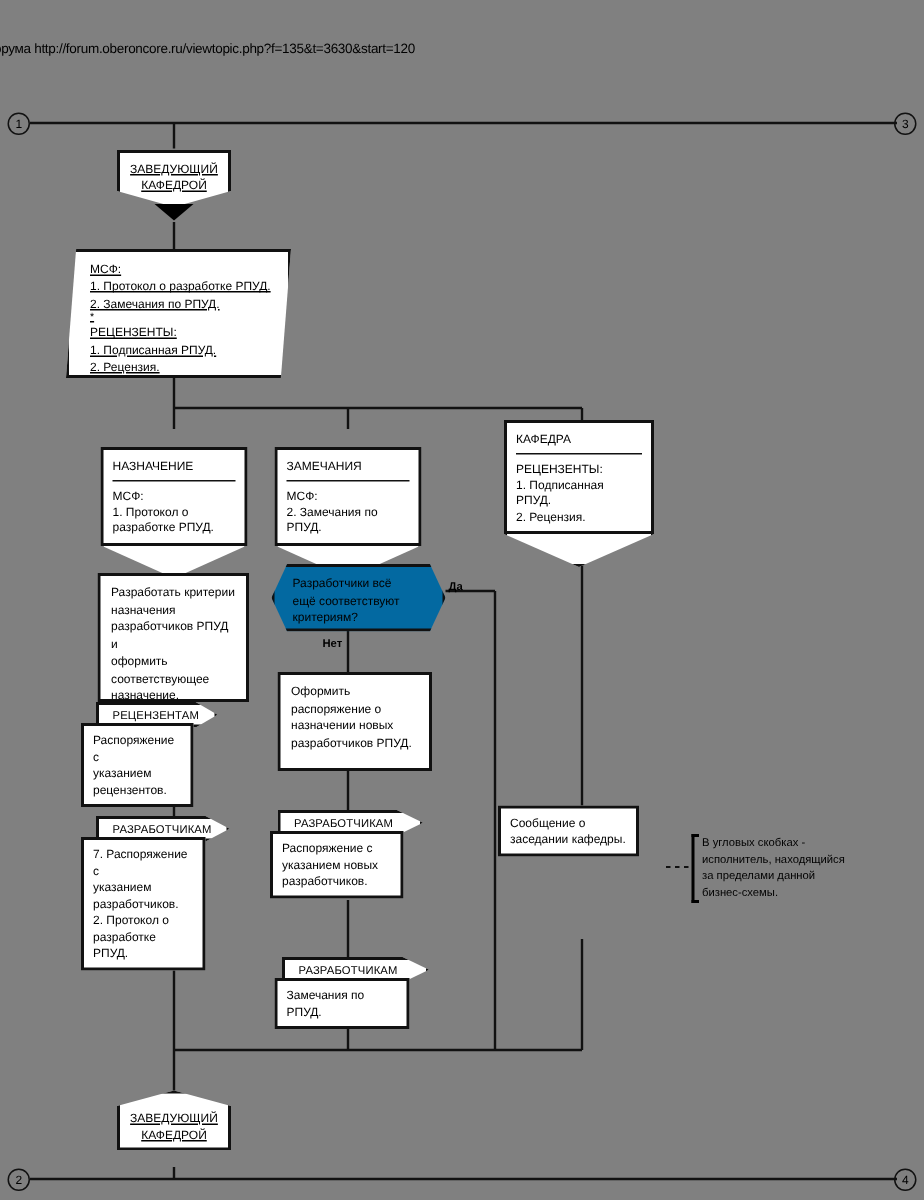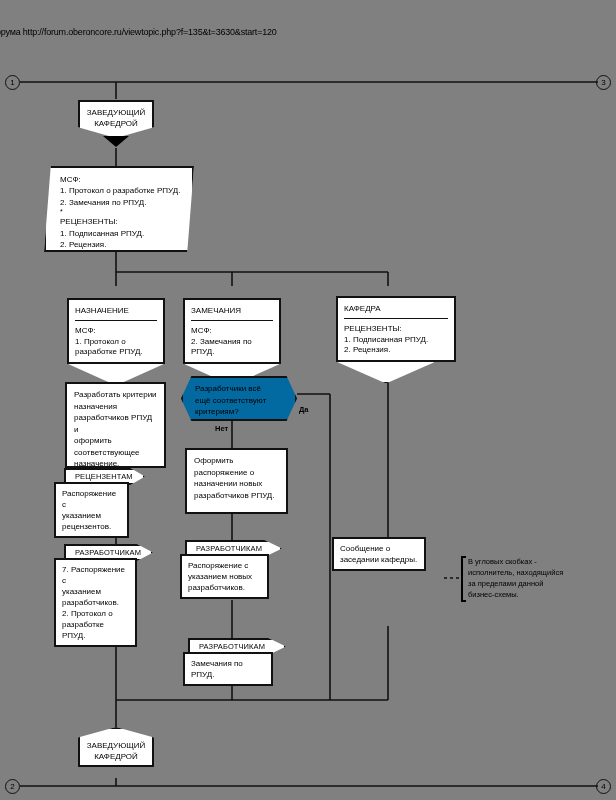--- a/index.html
+++ b/index.html
@@ -11,21 +11,21 @@
     position:relative;
   }
   #stage{position:absolute;left:0;top:0;width:616px;height:800px;}
   .hdr{
     position:absolute;left:-4px;top:27px;
     font-size:9px;color:#000;white-space:nowrap;
     letter-spacing:-0.2px;
   }
   svg.wires{position:absolute;left:0;top:0;width:616px;height:800px;}
   
-  .node{position:absolute;color:#000;}
+  .node{position:absolute;color:#000;text-decoration:underline;}
 
   
   .actor-top{
     width:76px;height:38px;background:#fff;
     border:2px solid #111;box-sizing:border-box;
     clip-path:polygon(0 0,100% 0,100% 72%,50% 100%,0 72%);
     display:flex;flex-direction:column;align-items:center;
     justify-content:flex-start;padding-top:5px;
   }
   .actor-top span{font-size:8px;line-height:11px;}
@@ -225,21 +225,21 @@
     <div class="card-body">
       <div class="ct">ЗАМЕЧАНИЯ</div>
       <div class="card-rule"></div>
       <div class="cl">МСФ:</div>
       <div class="cl">2. Замечания по</div>
       <div class="cl">РПУД.</div>
     </div>
     <div class="notch" style="width:98px;height:22px;"></div>
   </div>
 
-  <div class="card" style="left:336px;top:284px;width:120px;border-radius:26px;">
+  <div class="card" style="left:336px;top:268px;width:100px;border-radius:26px;">
     <div class="card-body">
       <div class="ct">КАФЕДРА</div>
       <div class="card-rule"></div>
       <div class="cl">РЕЦЕНЗЕНТЫ:</div>
       <div class="cl">1. Подписанная РПУД.</div>
       <div class="cl">2. Рецензия.</div>
     </div>
     <div class="notch" style="width:100px;height:22px;"></div>
   </div>
 
@@ -250,21 +250,21 @@
     <div>оформить</div>
     <div>соответствующее</div>
     <div>назначение.</div>
   </div>
 
   <div class="hex" style="left:181px;top:376px;width:116px;height:45px;">
     <div>Разработчики всё</div>
     <div>ещё соответствуют</div>
     <div>критериям?</div>
   </div>
-  <div class="elbl" style="left:299px;top:405px;">Да</div>
+  <div class="elbl" style="left:299px;top:386px;">Да</div>
   <div class="elbl" style="left:215px;top:424px;">Нет</div>
 
   <div class="proc" style="left:185px;top:448px;width:103px;height:66px;">
     <div>Оформить</div>
     <div>распоряжение о</div>
     <div>назначении новых</div>
     <div>разработчиков РПУД.</div>
   </div>
 
   <div class="msg" style="left:64px;top:468px;width:81px;">

